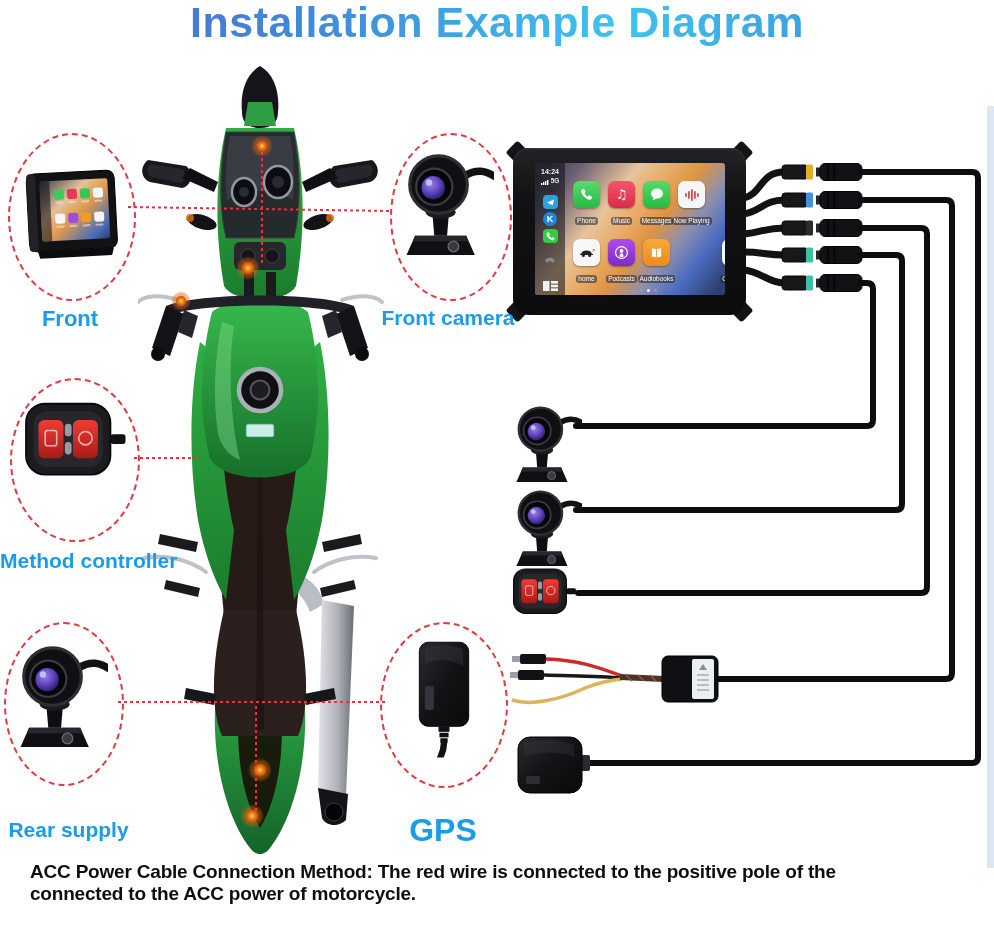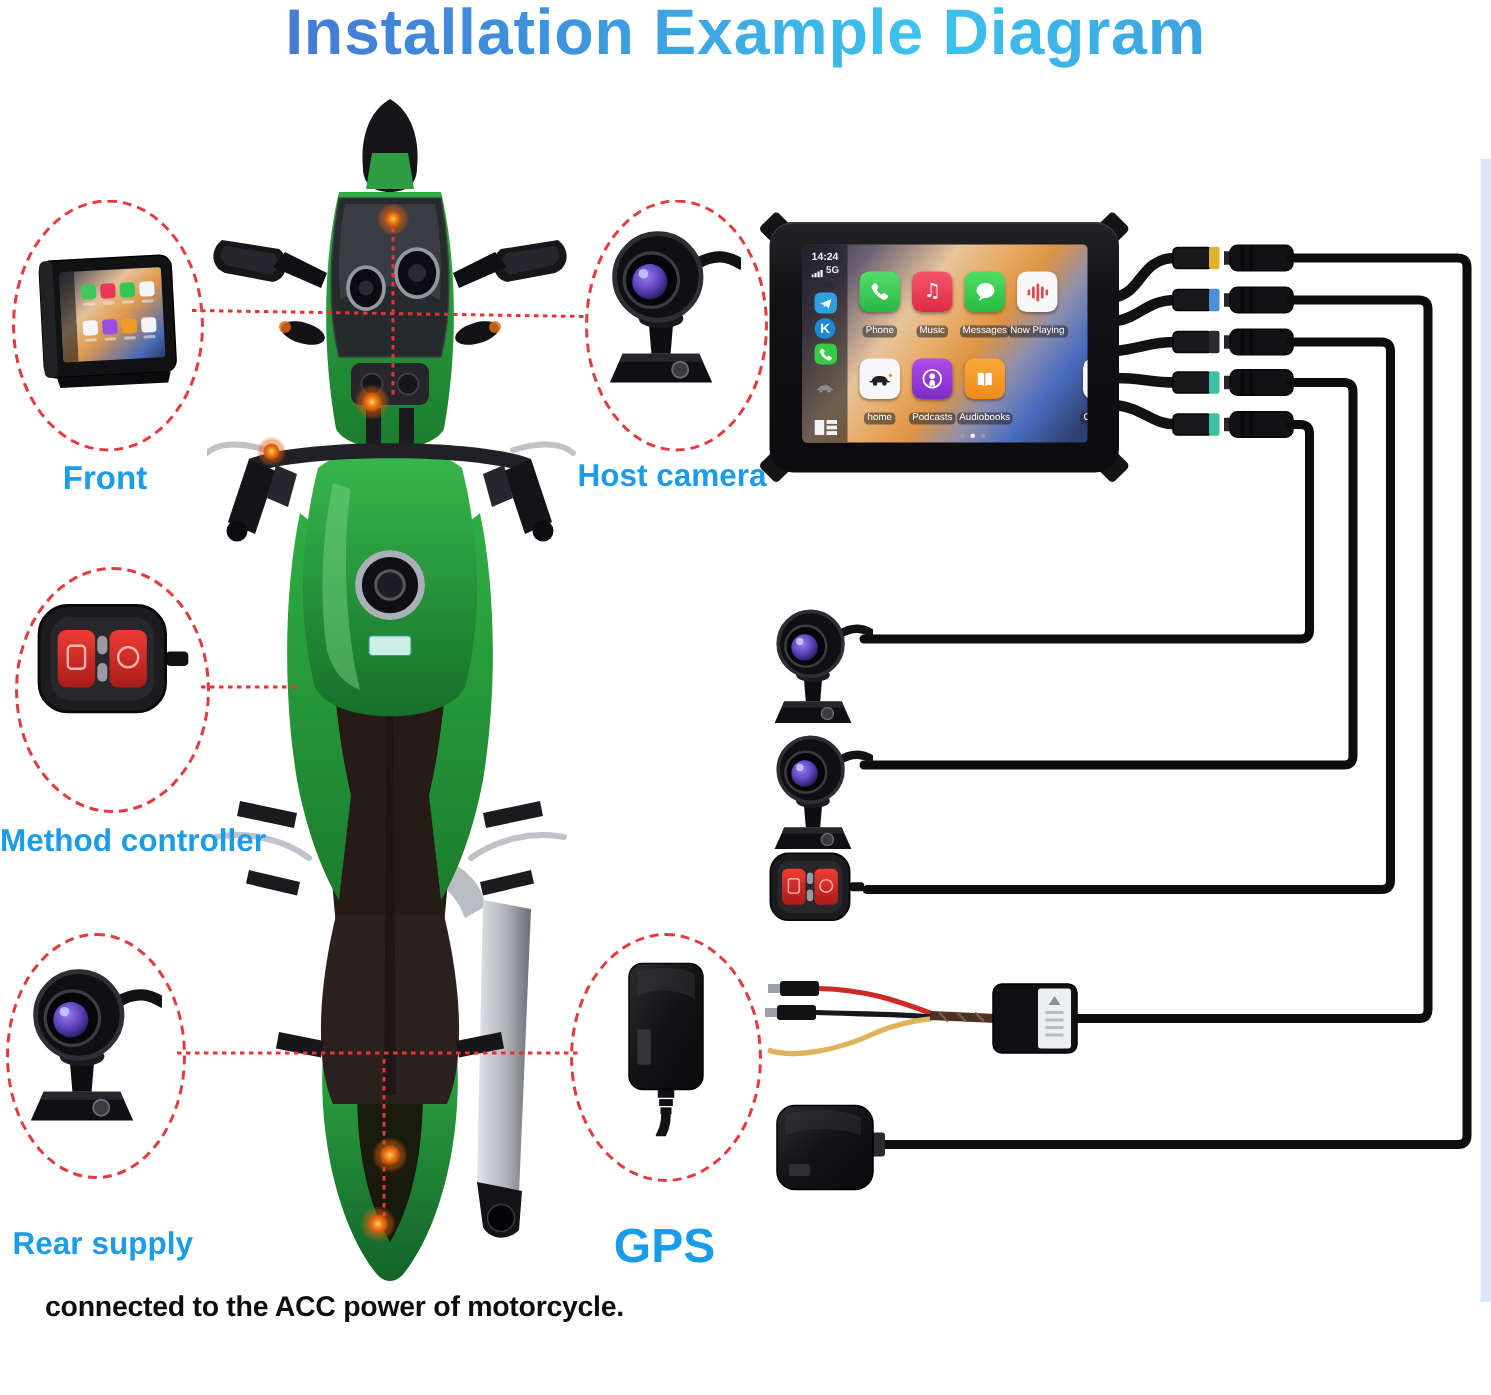--- a/index.html
+++ b/index.html
@@ -401,21 +401,21 @@
       </svg>
   </div>
 
   <div class="abs callout" style="left:8px;top:133px;width:124px;height:164px"></div>
   <div class="abs callout" style="left:390px;top:133px;width:118px;height:164px"></div>
   <div class="abs callout" style="left:10px;top:378px;width:126px;height:160px"></div>
   <div class="abs callout" style="left:4px;top:622px;width:116px;height:160px"></div>
   <div class="abs callout" style="left:380px;top:622px;width:124px;height:162px"></div>
 
   <div class="abs clabel" style="left:30px;top:306px;width:80px;font-size:22px">Front</div>
-  <div class="abs clabel" style="left:380px;top:306px;width:136px">Host camera</div>
+  <div class="abs clabel" style="left:380px;top:306px;width:136px">Front camera</div>
   <div class="abs clabel" style="left:0px;top:549px;width:175px">Method controller</div>
   <div class="abs clabel" style="left:6px;top:818px;width:125px">Rear supply</div>
   <div class="abs clabel" style="left:405px;top:812px;width:76px;font-size:32px">GPS</div>
 
   <div class="abs main-display">
     <div class="ear tl"></div>
     <div class="ear tr"></div>
     <div class="ear bl"></div>
     <div class="ear br"></div>
     <div class="bezel"></div>
@@ -525,16 +525,17 @@
           <i></i>
           <i class="on"></i>
           <i></i>
         </div>
     </div>
   </div>
 
   <div class="abs edge-strip"></div>
 
   <div class="abs footer">
+    <span>ACC Power Cable Connection Method: The red wire is connected to the positive pole of the</span>
     <span>connected to the ACC power of motorcycle.</span>
   </div>
 
 </div>
 
 </body></html>

